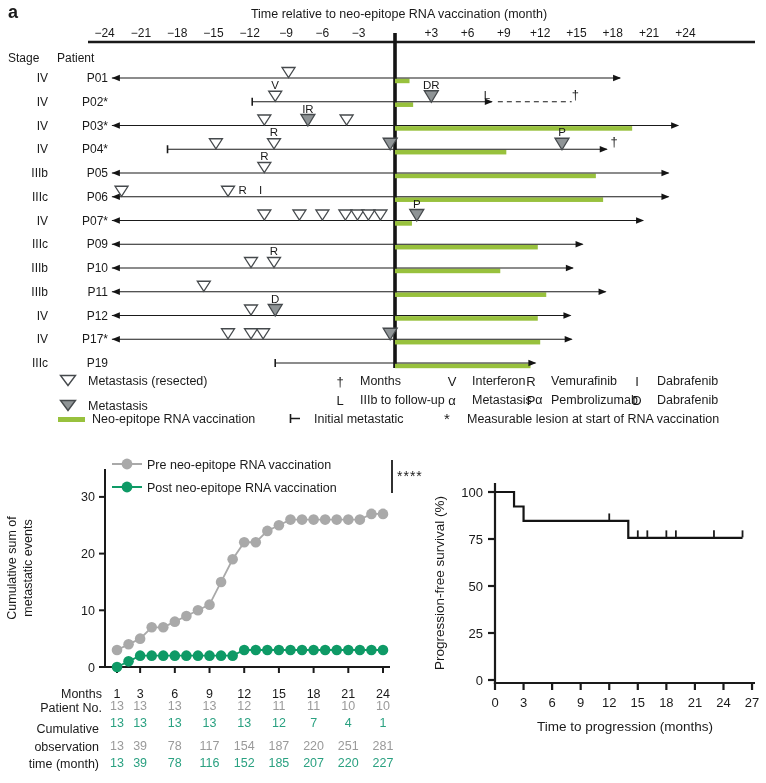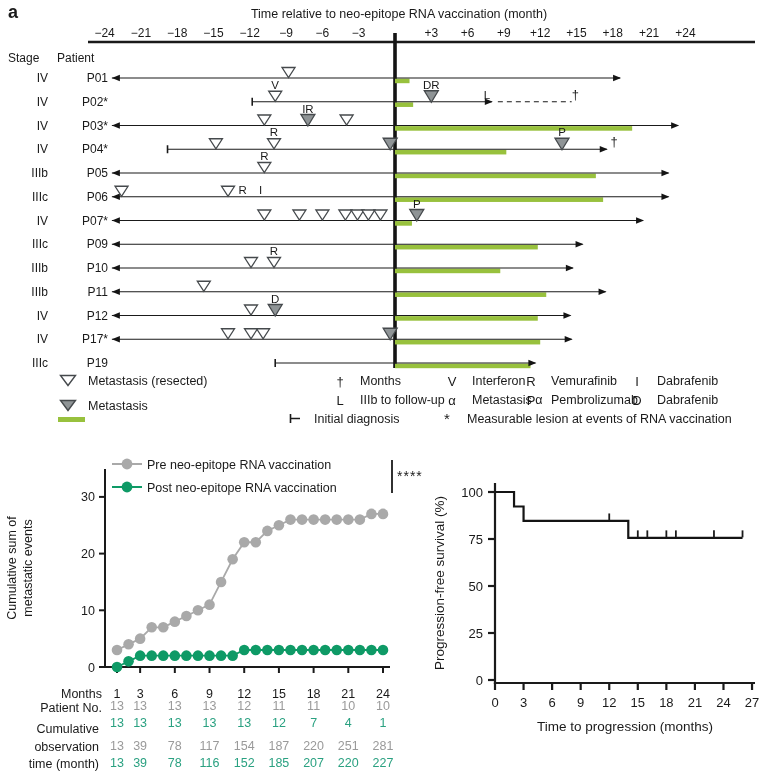--- a/index.html
+++ b/index.html
@@ -211,30 +211,31 @@
     <span class="lg-sym">P</span>
     <span class="lg-label">Pembrolizumab</span>
   </div>
   <div class="lg-item" style="left:627px;top:393px">
     <span class="lg-sym">D</span>
     <span class="lg-label">Dabrafenib</span>
   </div>
 
   <div class="lg-item" style="left:58px;top:412px">
     <span class="lg-green"></span>
+    <span class="lg-label" style="margin-left:7px">Neo-epitope RNA vaccination</span>
   </div>
   <div class="lg-item" style="left:284px;top:412px">
     <span class="lg-sym"><svg width="13" height="12" style="position:static">
           <path d="M2.5 2 V11 M2.5 6.5 H12" stroke="#1a1a1a" stroke-width="1.6" fill="none"></path>
         </svg></span>
-    <span class="lg-label">Initial diagnosis</span>
+    <span class="lg-label">Initial metastatic</span>
   </div>
   <div class="lg-item" style="left:437px;top:412px">
     <span class="lg-sym lg-ast">*</span>
-    <span class="lg-label">Measurable lesion at events of RNA vaccination</span>
+    <span class="lg-label">Measurable lesion at start of RNA vaccination</span>
   </div>
 
   <svg id="events-svg" width="460" height="328">
       <line x1="112" y1="9" x2="142" y2="9" stroke="#a9a9a9" stroke-width="2"></line>
       <circle cx="127" cy="9" r="5.4" fill="#a9a9a9"></circle>
       <text x="147" y="13.5" text-anchor="start" font-size="12.5" fill="#1a1a1a">Pre neo-epitope RNA vaccination</text>
       <line x1="112" y1="32" x2="142" y2="32" stroke="#0e9a66" stroke-width="2"></line>
       <circle cx="127" cy="32" r="5.4" fill="#0e9a66"></circle>
       <text x="147" y="36.5" text-anchor="start" font-size="12.5" fill="#1a1a1a">Post neo-epitope RNA vaccination</text>
       <line x1="392" y1="5" x2="392" y2="38" stroke="#1a1a1a" stroke-width="1.8"></line>

